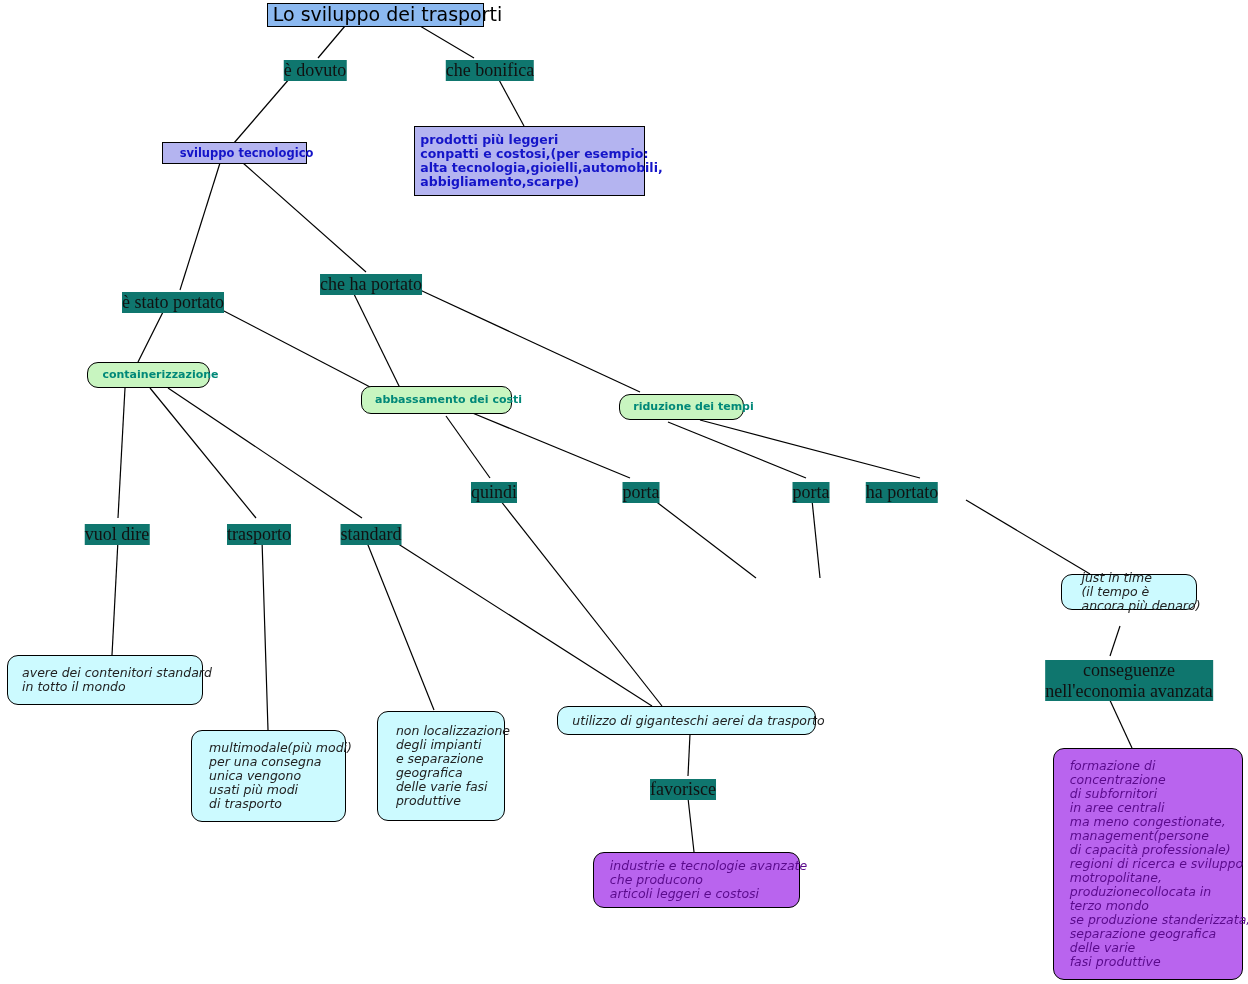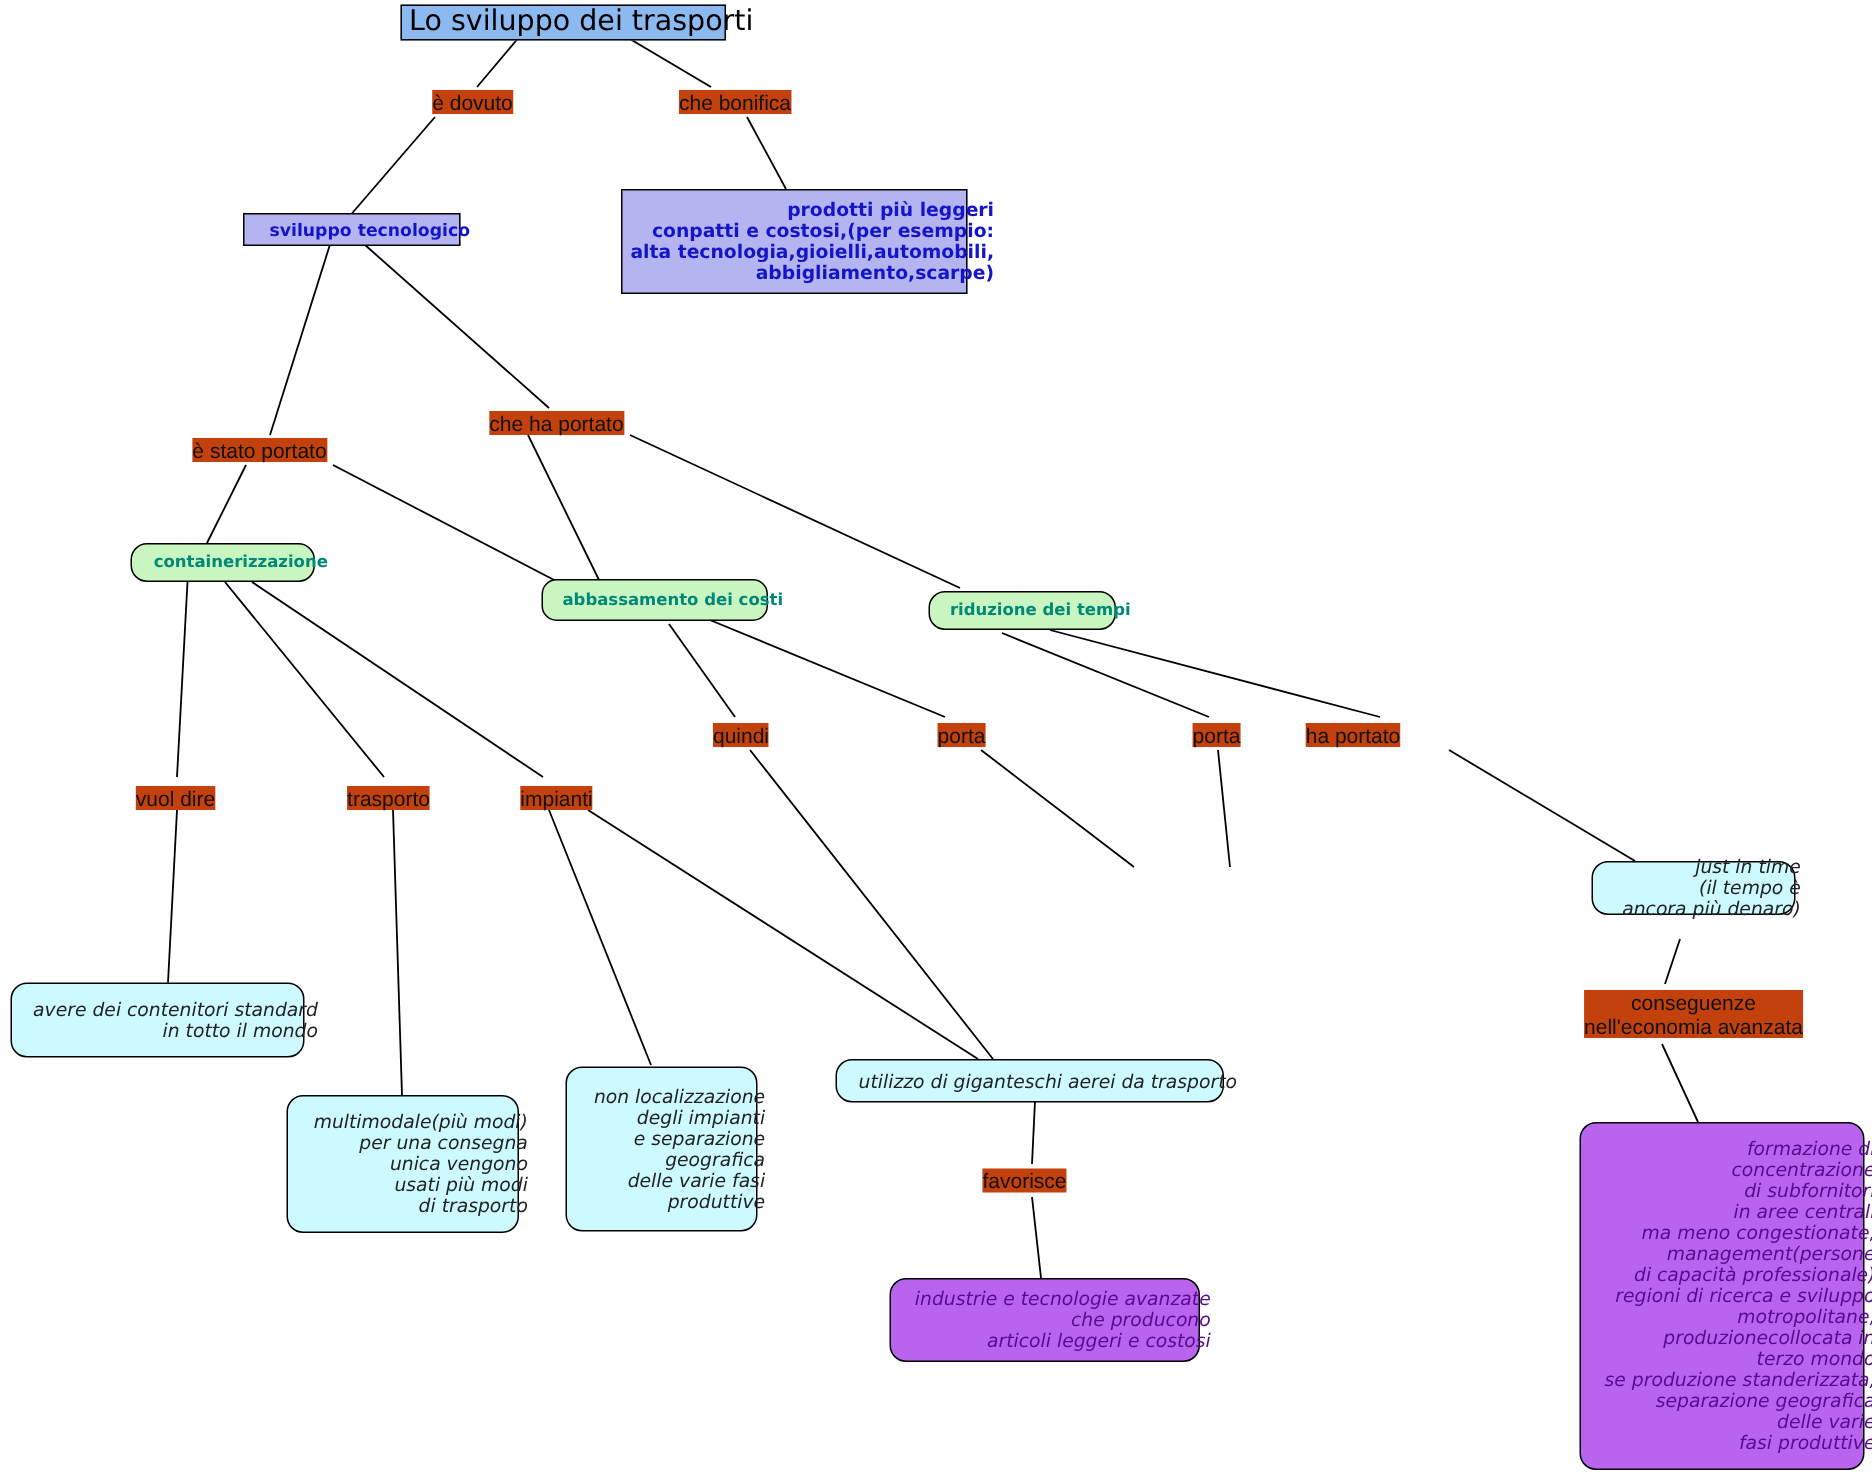--- a/index.html
+++ b/index.html
@@ -24,21 +24,21 @@
     width: 1248px;
     height: 984px;
     pointer-events: none;
   }
   .node {
     position: absolute;
     box-sizing: border-box;
     display: flex;
     align-items: center;
     justify-content: center;
-    text-align: right;
+    text-align: left;
     line-height: 1.12;
     white-space: pre;
     padding-left: 24px;
   }
   
   .node.root {
     background: #8cb9f0;
     border: 1px solid #000000;
     color: #000000;
     font-size: 19px;
@@ -84,25 +84,25 @@
     background: #b964ee;
     border: 1.4px solid #000000;
     border-radius: 11px;
     color: #5a0a8c;
     font-size: 12.5px;
     font-style: italic;
   }
   .edge-label {
     position: absolute;
     color: #111111;
-    font-size: 14px;
-    font-family: Liberation Sans, sans-serif;
+    font-size: 18px;
+    font-family: Liberation Serif, serif;
     text-align: center;
     white-space: pre;
-    background: #c2410c;
+    background: #0f766e;
     line-height: 1.15;
     transform: translateX(-50%);
   }
 </style>
 </head>
 <body>
 
 <div id="canvas">
 
   <svg id="edges" viewBox="0 0 1248 984">
@@ -245,21 +245,21 @@
   <div class="edge-label" style="left:490px; top:60px;">che bonifica</div>
 
   <div class="edge-label" style="left:173px; top:292px;">è stato portato</div>
 
   <div class="edge-label" style="left:371px; top:274px;">che ha portato</div>
 
   <div class="edge-label" style="left:117px; top:524px;">vuol dire</div>
 
   <div class="edge-label" style="left:259px; top:524px;">trasporto</div>
 
-  <div class="edge-label" style="left:371px; top:524px;">impianti</div>
+  <div class="edge-label" style="left:371px; top:524px;">standard</div>
 
   <div class="edge-label" style="left:494px; top:482px;">quindi</div>
 
   <div class="edge-label" style="left:641px; top:482px;">porta</div>
 
   <div class="edge-label" style="left:811px; top:482px;">porta</div>
 
   <div class="edge-label" style="left:902px; top:482px;">ha portato</div>
 
   <div class="edge-label" style="left:683px; top:779px;">favorisce</div>

